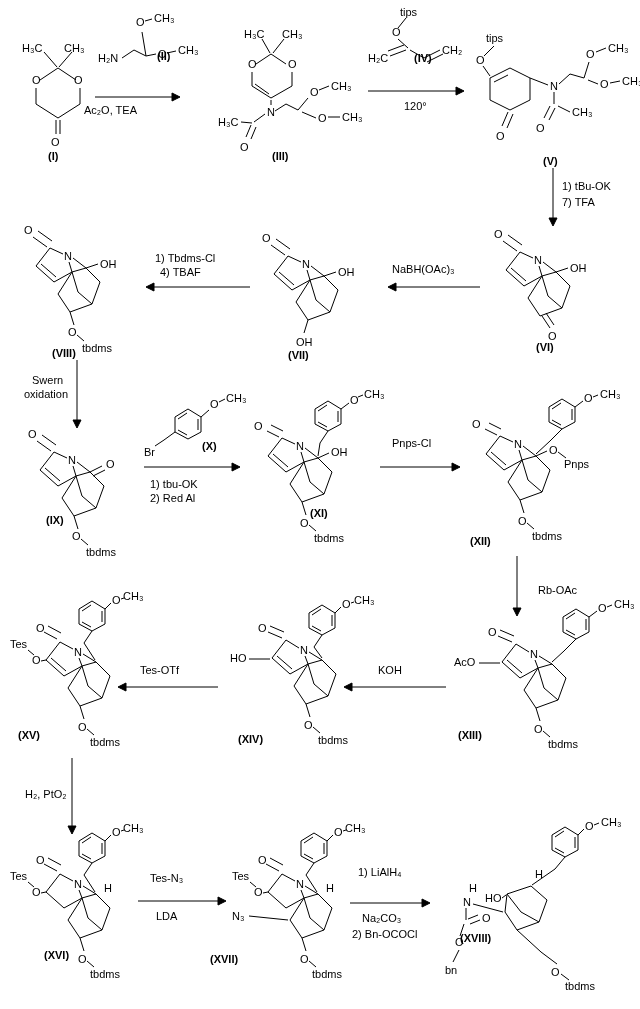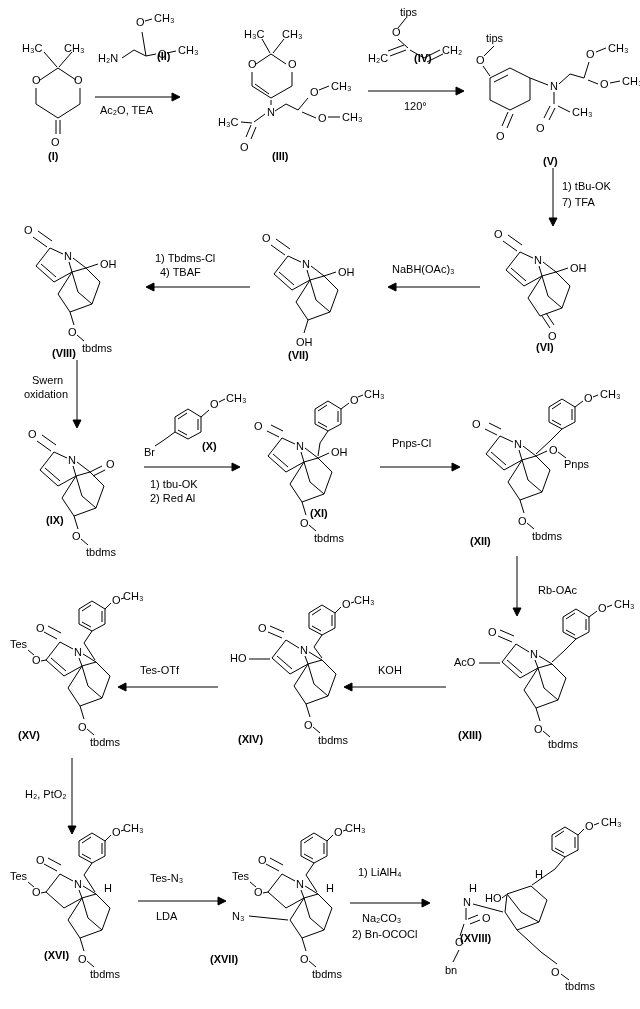--- a/index.html
+++ b/index.html
@@ -48,21 +48,21 @@
     <text x="62" y="48">O</text>
     <line x1="71" y1="43" x2="80" y2="41"></line>
     <text x="82" y="44">CH₃</text>
   </svg>
   <div class="cap" style="left:157px;top:50px">(II)</div>
 
   <svg class="arr" style="left:95px;top:92px" width="85" height="10">
     <line x1="0" y1="5" x2="77" y2="5"></line>
       <polygon points="77,1 85,5 77,9"></polygon>
   </svg>
-  <div class="lab" style="left:100px;top:104px">Ac₂O,  TEA</div>
+  <div class="lab" style="left:84px;top:104px">Ac₂O,  TEA</div>
 
   <svg class="mol" style="left:214px;top:26px" width="150" height="128" viewBox="0 0 150 128">
     <text x="30" y="12">H₃C</text>
     <text x="68" y="12">CH₃</text>
     <line x1="48" y1="13" x2="56" y2="27"></line>
       <line x1="70" y1="13" x2="59" y2="27"></line>
     <line x1="57" y1="28" x2="42" y2="38"></line>
       <line x1="57" y1="28" x2="72" y2="38"></line>
     <text x="34" y="42">O</text>
     <text x="74" y="42">O</text>

